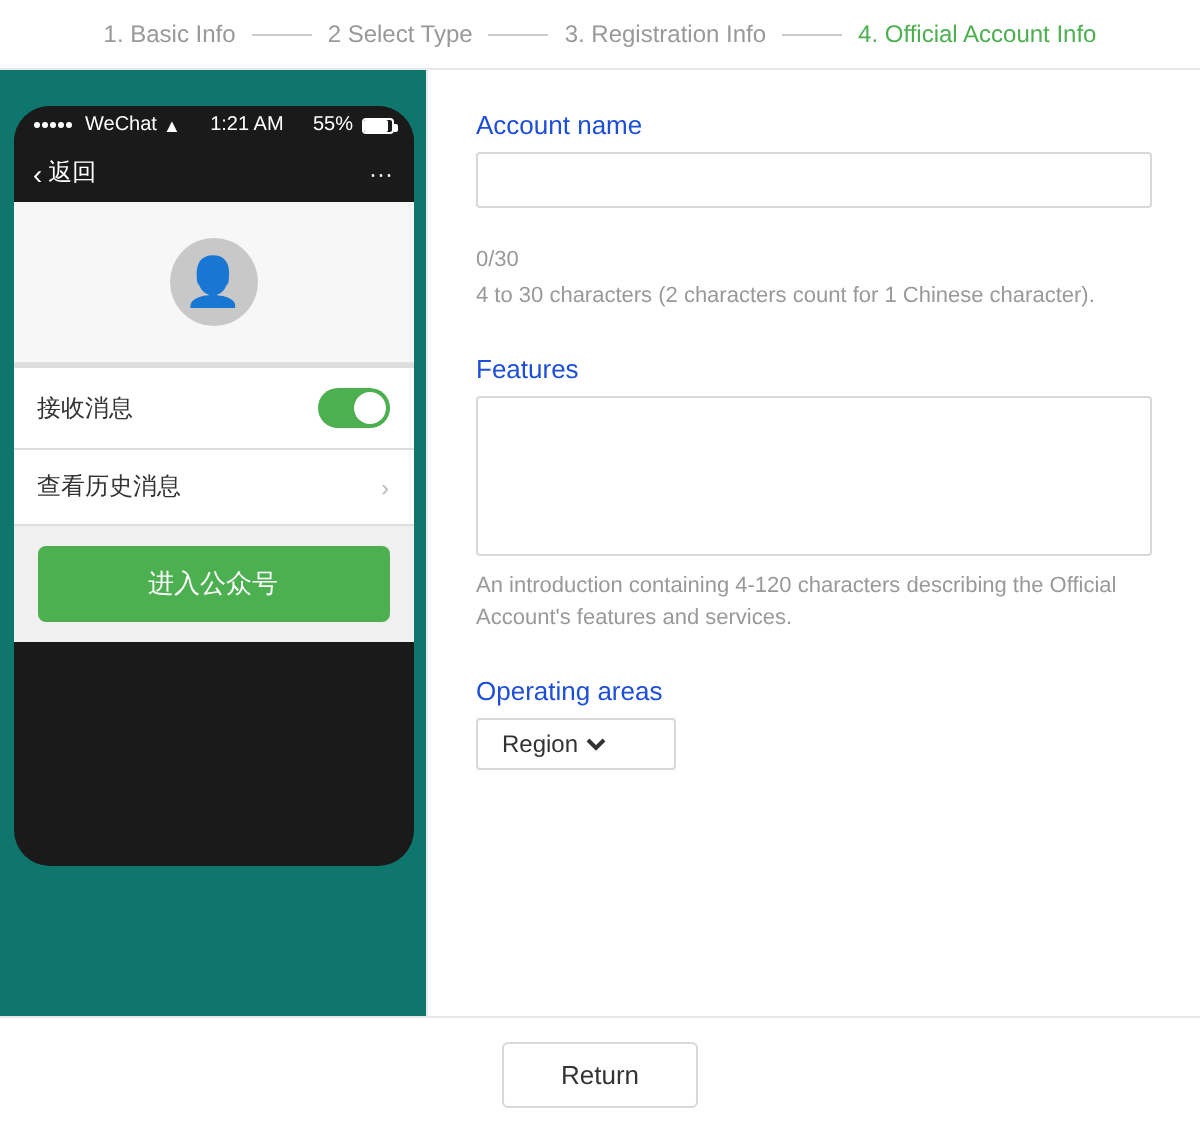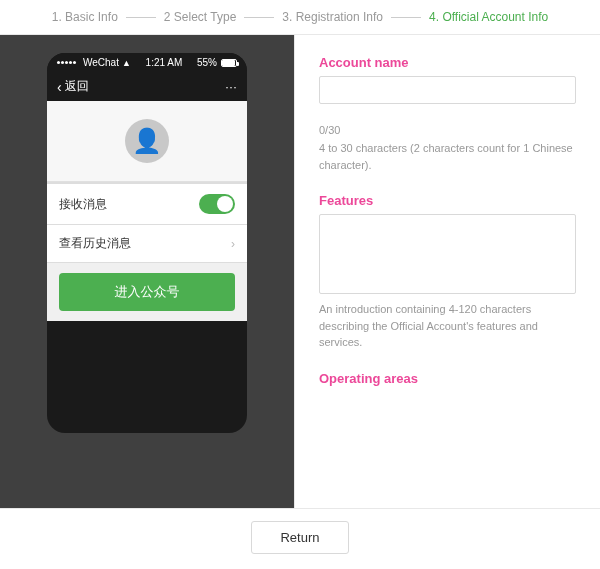--- a/index.html
+++ b/index.html
@@ -40,22 +40,22 @@
     }
 
     
     .main-content {
       display: flex;
       height: calc(569px - 36px - 60px);
     }
 
     
     .phone-panel {
-      width: 295px;
-      background: #404040;
+      width: 214px;
+      background: #0f766e;
       border-right: 1px solid #e8e8e8;
       display: flex;
       flex-direction: column;
     }
 
     .phone-frame {
       background: #1a1a1a;
       margin: 18px auto 0;
       width: 200px;
       border-radius: 18px;
@@ -183,23 +183,23 @@
       padding: 20px 24px;
       overflow-y: auto;
     }
 
     .form-section {
       margin-bottom: 20px;
     }
 
     .form-label {
       font-size: 13px;
-      color: #ec4899;
+      color: #1d4ed8;
       margin-bottom: 6px;
-      font-weight: 700;
+      font-weight: 400;
     }
 
     .form-input {
       width: 100%;
       border: 1px solid #d9d9d9;
       border-radius: 2px;
       padding: 5px 8px;
       font-size: 12px;
       color: #333;
       outline: none;
@@ -395,20 +395,27 @@
     </div>
 
     <div class="form-section">
       <div class="form-label">Features</div>
       <textarea class="form-textarea" style=""></textarea>
       <div class="form-hint">An introduction containing 4-120 characters describing the Official Account's features and services.</div>
     </div>
 
     <div class="form-section">
       <div class="form-label">Operating areas</div>
+      <div class="region-select">
+        <select>
+          <option>Region</option>
+          <option>Global</option>
+          <option>China</option>
+        </select>
+      </div>
     </div>
 
   </div>
 </div>
 
 <div class="bottom-bar">
   <button class="btn-return">Return</button>
   <button class="btn-done">Done</button>
 </div>
 

